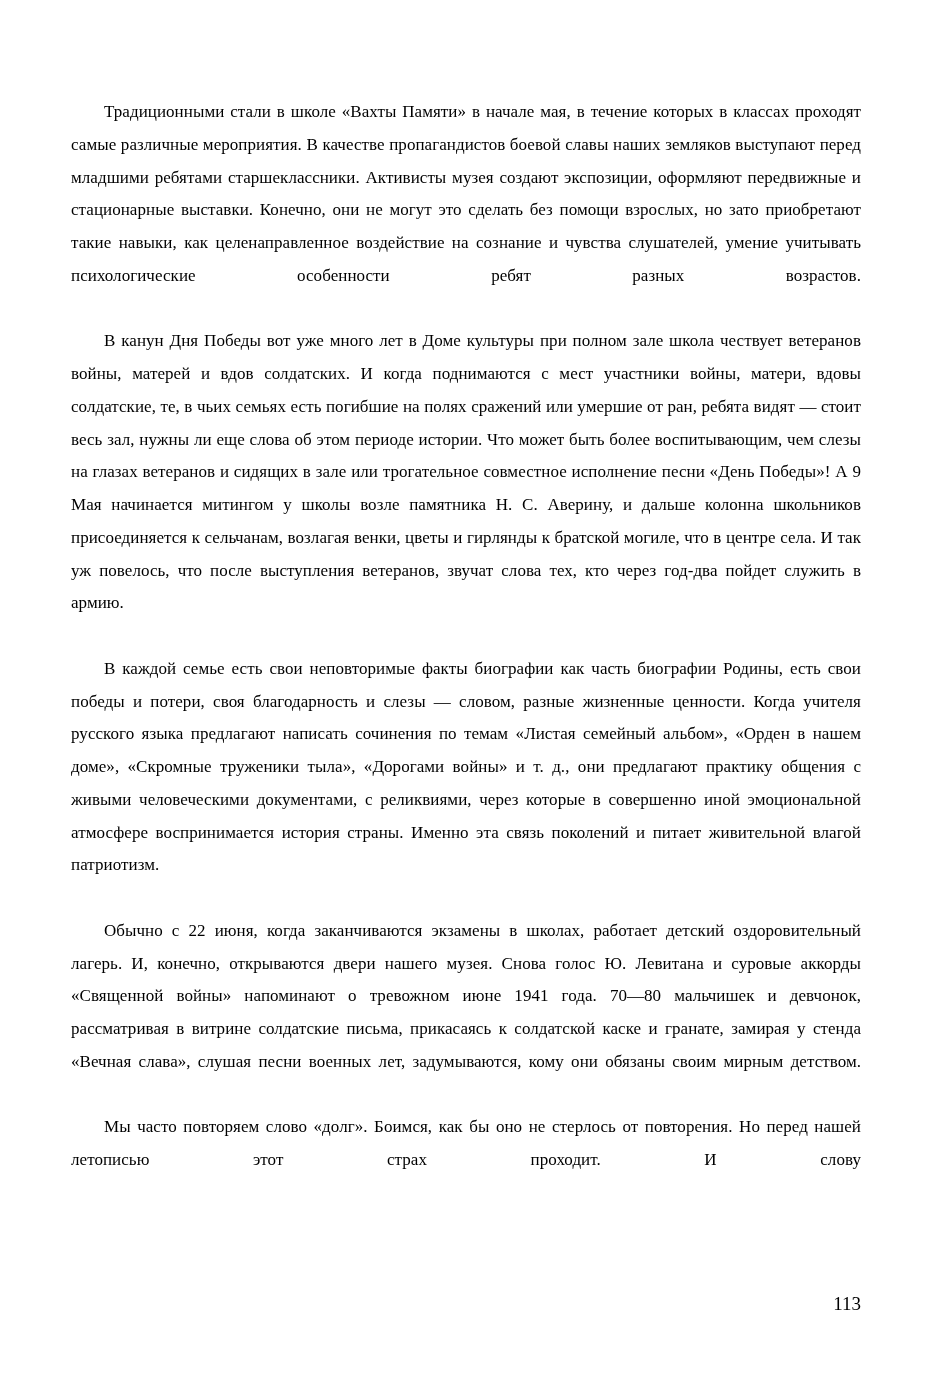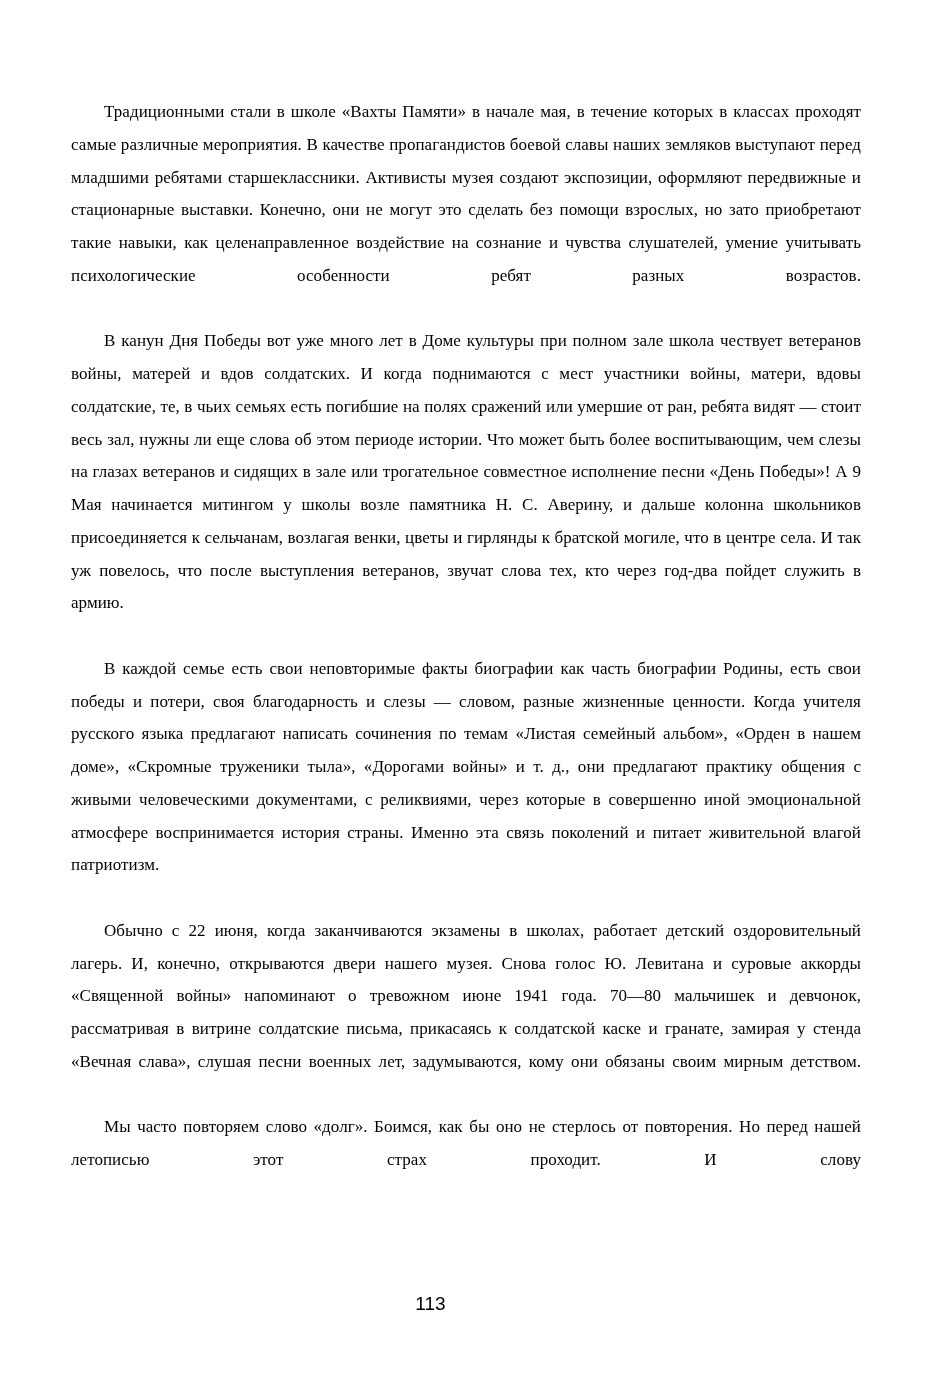--- a/index.html
+++ b/index.html
@@ -49,24 +49,24 @@
     content: "";
     display: inline-block;
     width: 100%;
   }
 
   .page-number {
     position: absolute;
     left: 0;
     top: 1293px;
     width: 861px;
-    text-align: center;
+    text-align: right;
     font-size: 19px;
     line-height: 22px;
-    font-family: Liberation Sans, sans-serif;
+    font-family: Liberation Serif, serif;
     color: #000000;
   }
 </style>
 </head>
 <body>
 
 <div class="page">
 
   <div class="text-block">
     <p class="para">Традиционными стали в школе «Вахты Памяти» в начале мая, в течение которых в классах проходят самые различные мероприятия. В качестве пропагандистов боевой славы наших земляков выступают перед младшими ребятами старшеклассники. Активисты музея создают экспозиции, оформляют передвижные и стационарные выставки. Конечно, они не могут это сделать без помощи взрослых, но зато приобретают такие навыки, как целенаправленное воздействие на сознание и чувства слушателей, умение учитывать психологические особенности ребят разных возрастов.</p>

